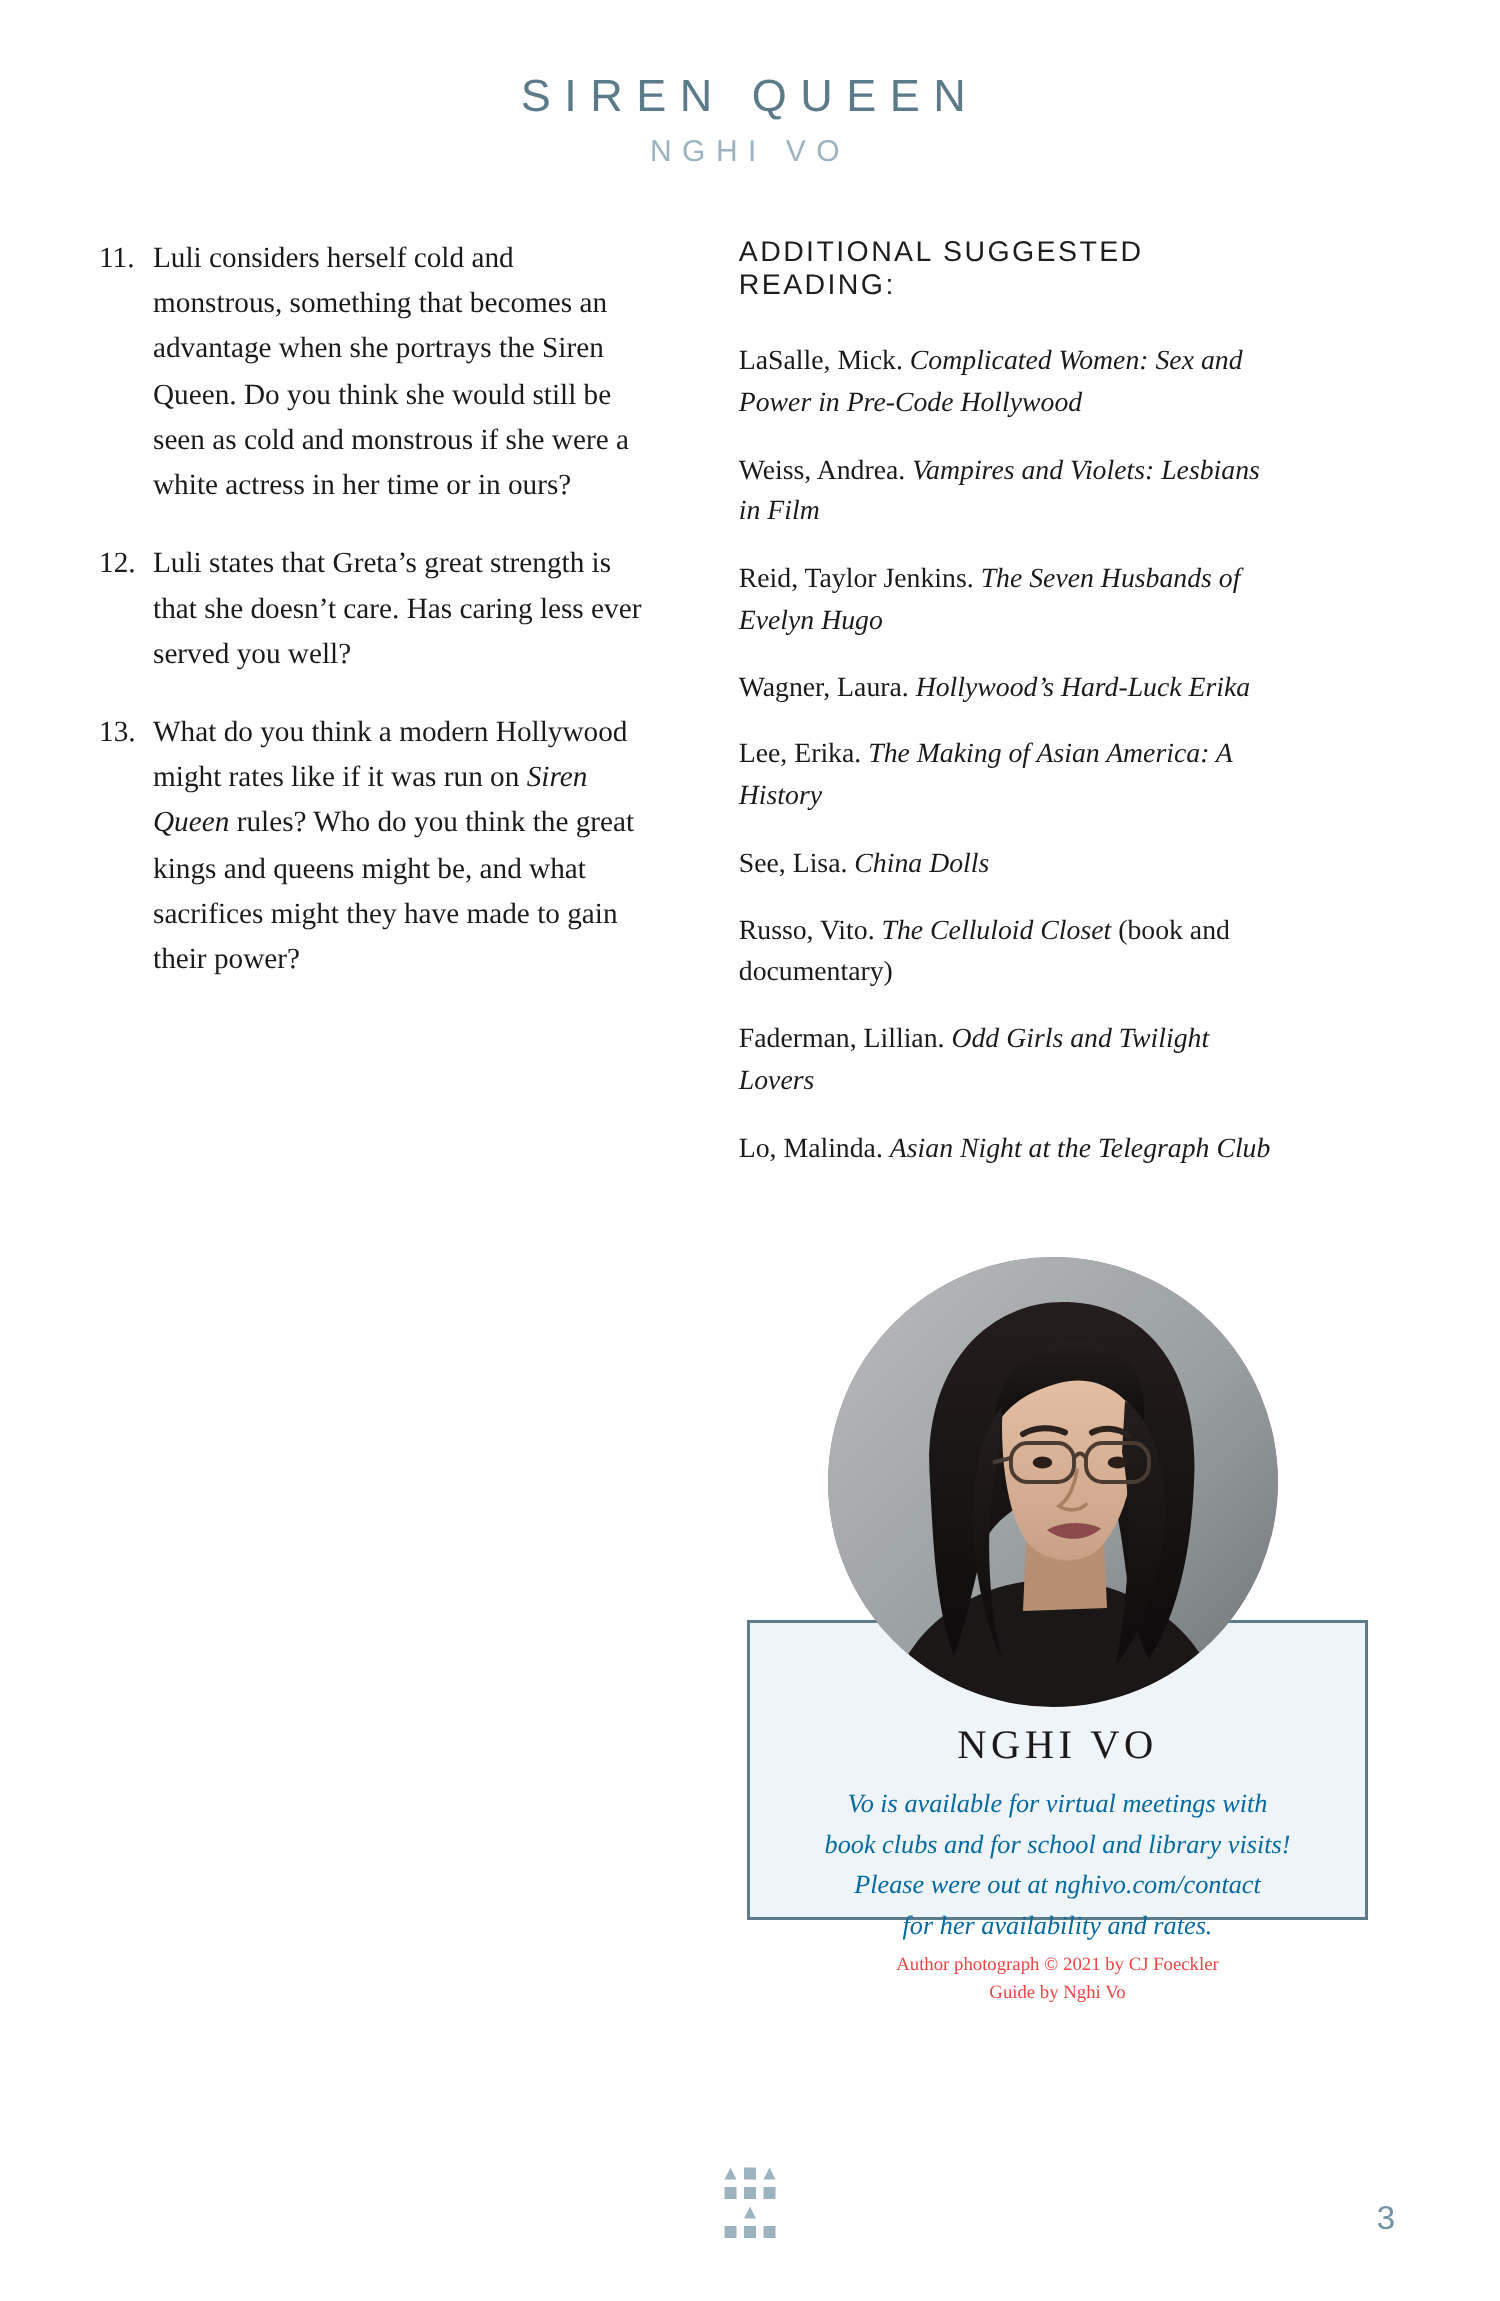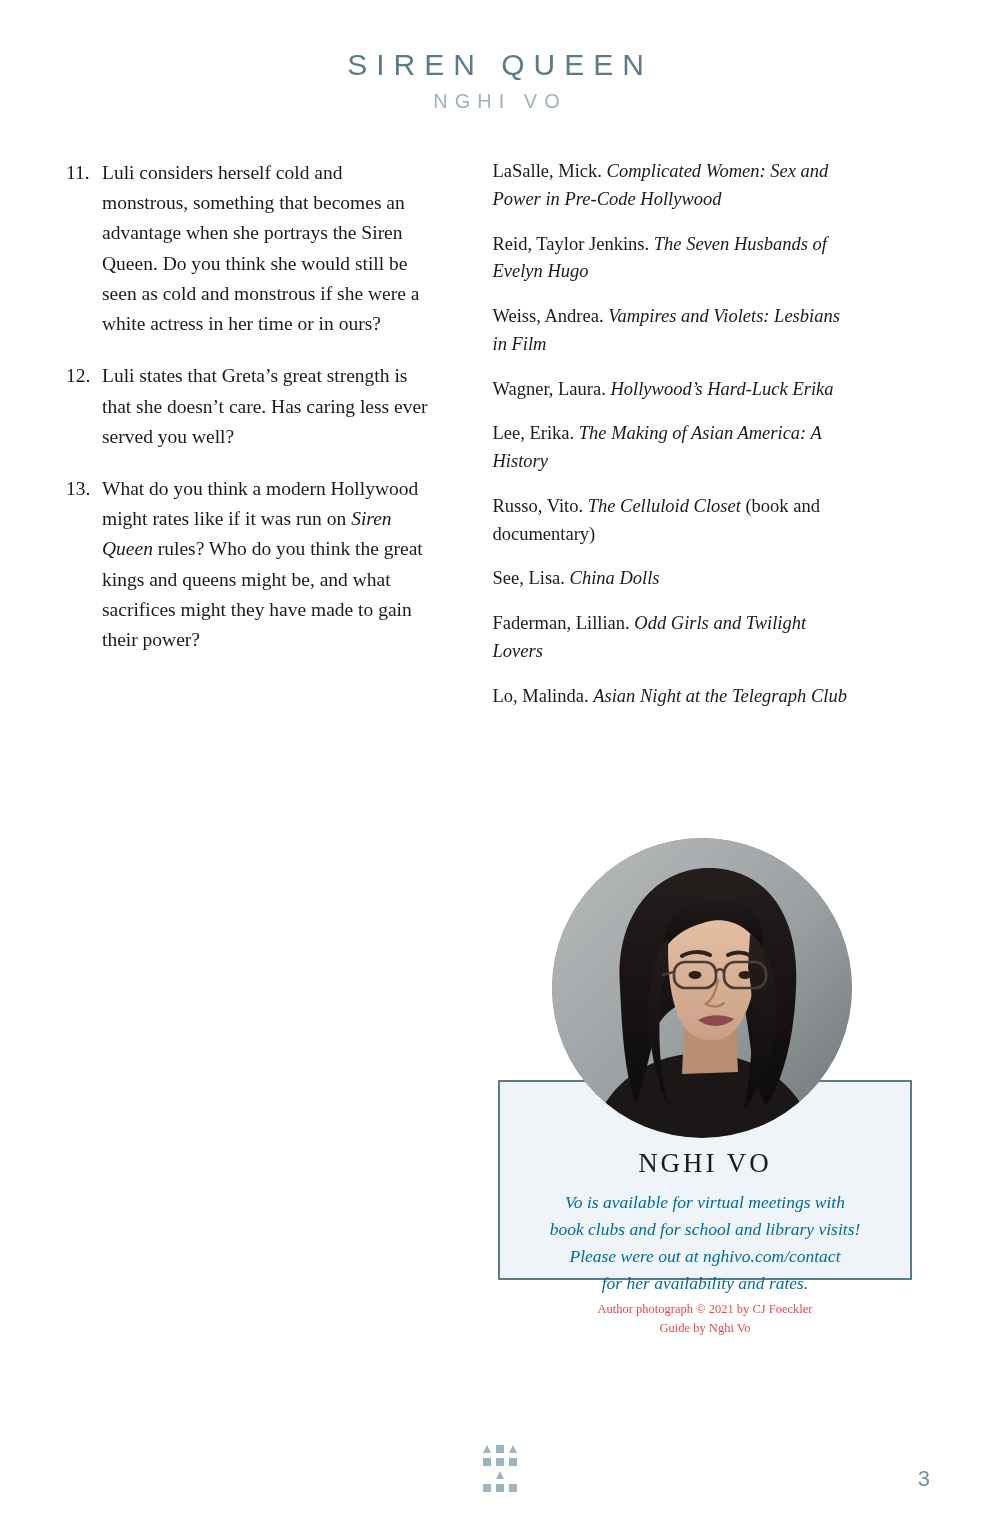--- a/index.html
+++ b/index.html
@@ -203,28 +203,29 @@
       <div class="q-num">12.</div>
       <div class="q-text"><span>Luli states that Greta’s great strength is that she doesn’t care. Has caring less ever served you well?</span></div>
     </div>
     <div class="question">
       <div class="q-num">13.</div>
       <div class="q-text"><span>What do you think a modern Hollywood might rates like if it was run on </span><i>Siren Queen</i><span> rules? Who do you think the great kings and queens might be, and what sacrifices might they have made to gain their power?</span></div>
     </div>
   </div>
 
   <div class="col-right">
+    <div class="reading-heading">ADDITIONAL SUGGESTED READING:</div>
     <div>
       <div class="reading-item"><span>LaSalle, Mick. </span><i>Complicated Women: Sex and Power in Pre-Code Hollywood</i></div>
+      <div class="reading-item"><span>Weiss, Andrea. </span><i>Vampires and Violets: Lesbians in Film</i></div>
       <div class="reading-item"><span>Reid, Taylor Jenkins. </span><i>The Seven Husbands of Evelyn Hugo</i></div>
-      <div class="reading-item"><span>Weiss, Andrea. </span><i>Vampires and Violets: Lesbians in Film</i></div>
       <div class="reading-item"><span>Wagner, Laura. </span><i>Hollywood’s Hard-Luck Erika</i></div>
       <div class="reading-item"><span>Lee, Erika. </span><i>The Making of Asian America: A History</i></div>
+      <div class="reading-item"><span>See, Lisa. </span><i>China Dolls</i></div>
       <div class="reading-item"><span>Russo, Vito. </span><i>The Celluloid Closet</i><span> (book and documentary)</span></div>
-      <div class="reading-item"><span>See, Lisa. </span><i>China Dolls</i></div>
       <div class="reading-item"><span>Faderman, Lillian. </span><i>Odd Girls and Twilight Lovers</i></div>
       <div class="reading-item"><span>Lo, Malinda. </span><i>Asian Night at the Telegraph Club</i></div>
     </div>
   </div>
 </div>
 
 <div class="author-area">
 
   <div class="portrait">
     <svg width="300" height="300" viewBox="0 0 300 300">

